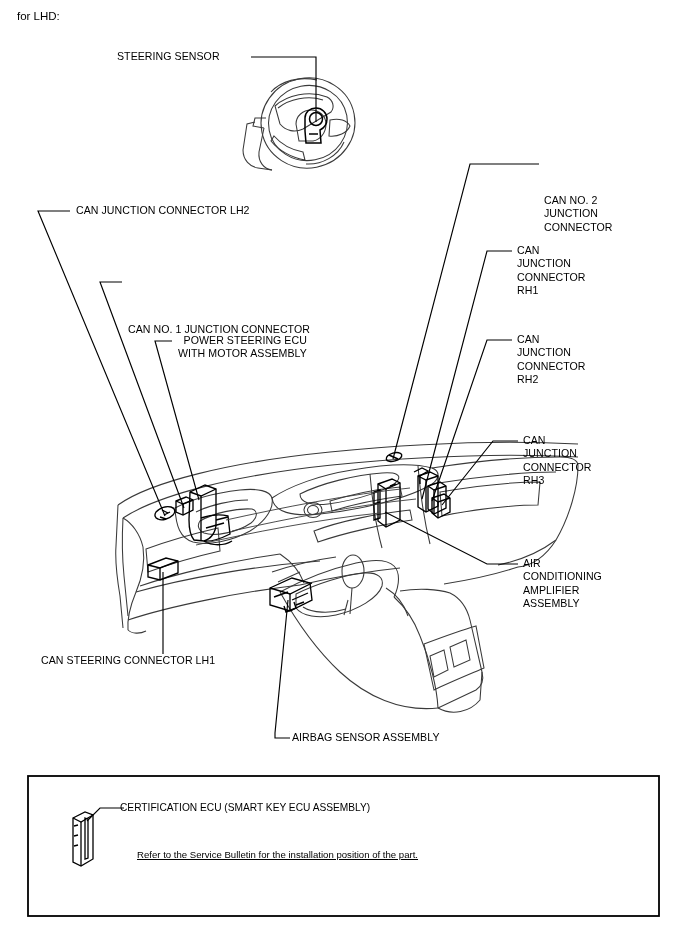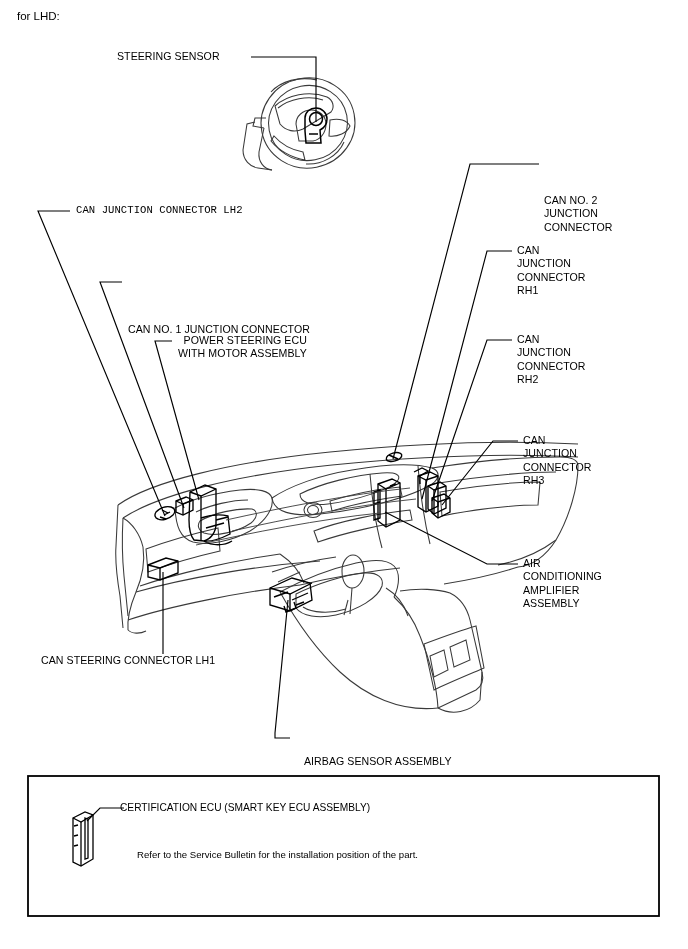--- a/index.html
+++ b/index.html
@@ -45,20 +45,21 @@
     letter-spacing: 0.05px;
     white-space: pre-line;
     color: #000;
   }
   .note-text {
     position: absolute;
     font-size: 9.6px;
     line-height: 13px;
     color: #000;
     white-space: nowrap;
+    text-decoration: underline;
   }
   .cert-label {
     position: absolute;
     font-size: 10.2px;
     line-height: 13px;
     color: #000;
     white-space: nowrap;
   }
 </style>
 </head>
@@ -308,30 +309,30 @@
     </g>
 
     <g fill="none" stroke="#000000" stroke-width="1.15">
       <path d="M124 808 L100 808 L87 821"></path>
     </g>
 
   </svg>
 
   <div class="callout" style="left:117px; top:50px;">STEERING SENSOR</div>
 
-  <div class="callout" style="left:76px; top:204px;font-family:Liberation Mono, monospace;">CAN JUNCTION CONNECTOR LH2</div>
+  <div class="callout" style="left:76px; top:204px;">CAN JUNCTION CONNECTOR LH2</div>
 
   <div class="callout" style="left:128px; top:275px;margin-top:48px;">CAN NO. 1 JUNCTION CONNECTOR</div>
 
   <div class="callout" style="left:178px; top:334px;text-align:right;">POWER STEERING ECU
 WITH MOTOR ASSEMBLY</div>
 
   <div class="callout" style="left:41px; top:654px;">CAN STEERING CONNECTOR LH1</div>
 
-  <div class="callout" style="left:304px; top:731px;margin-top:24px;">AIRBAG SENSOR ASSEMBLY</div>
+  <div class="callout" style="left:292px; top:731px;">AIRBAG SENSOR ASSEMBLY</div>
 
   <div class="callout" style="left:544px; top:173px;margin-top:21px;">CAN NO. 2 JUNCTION
 CONNECTOR</div>
 
   <div class="callout" style="left:517px; top:244px;">CAN JUNCTION
 CONNECTOR RH1</div>
 
   <div class="callout" style="left:517px; top:333px;">CAN JUNCTION
 CONNECTOR RH2</div>
 

